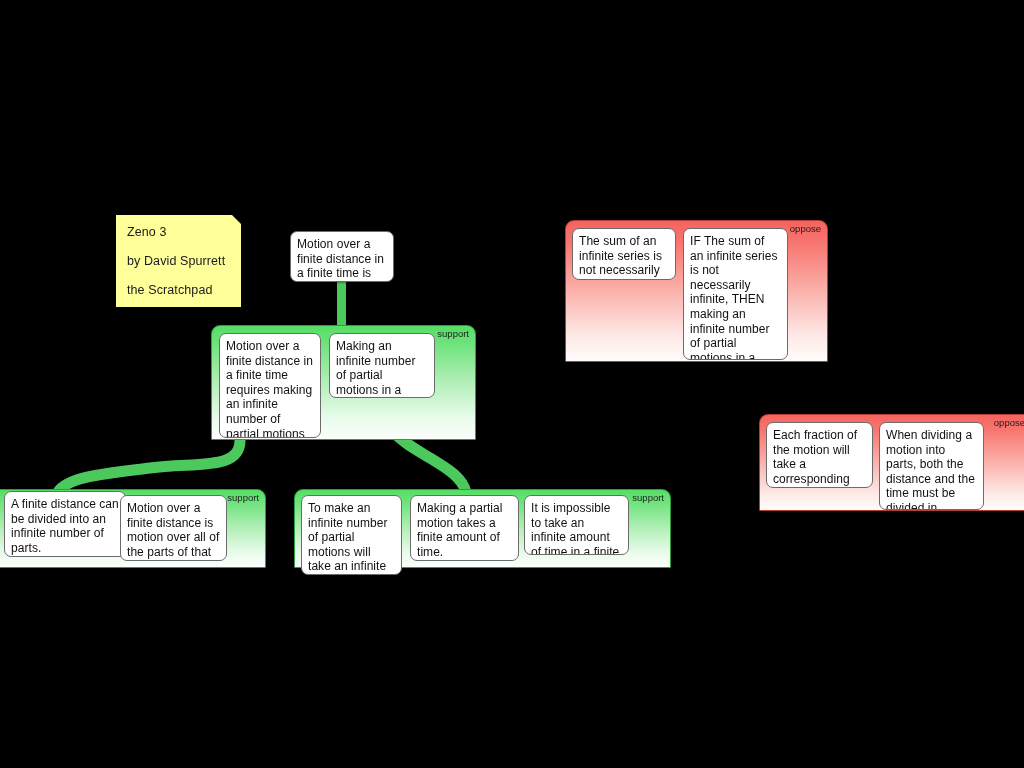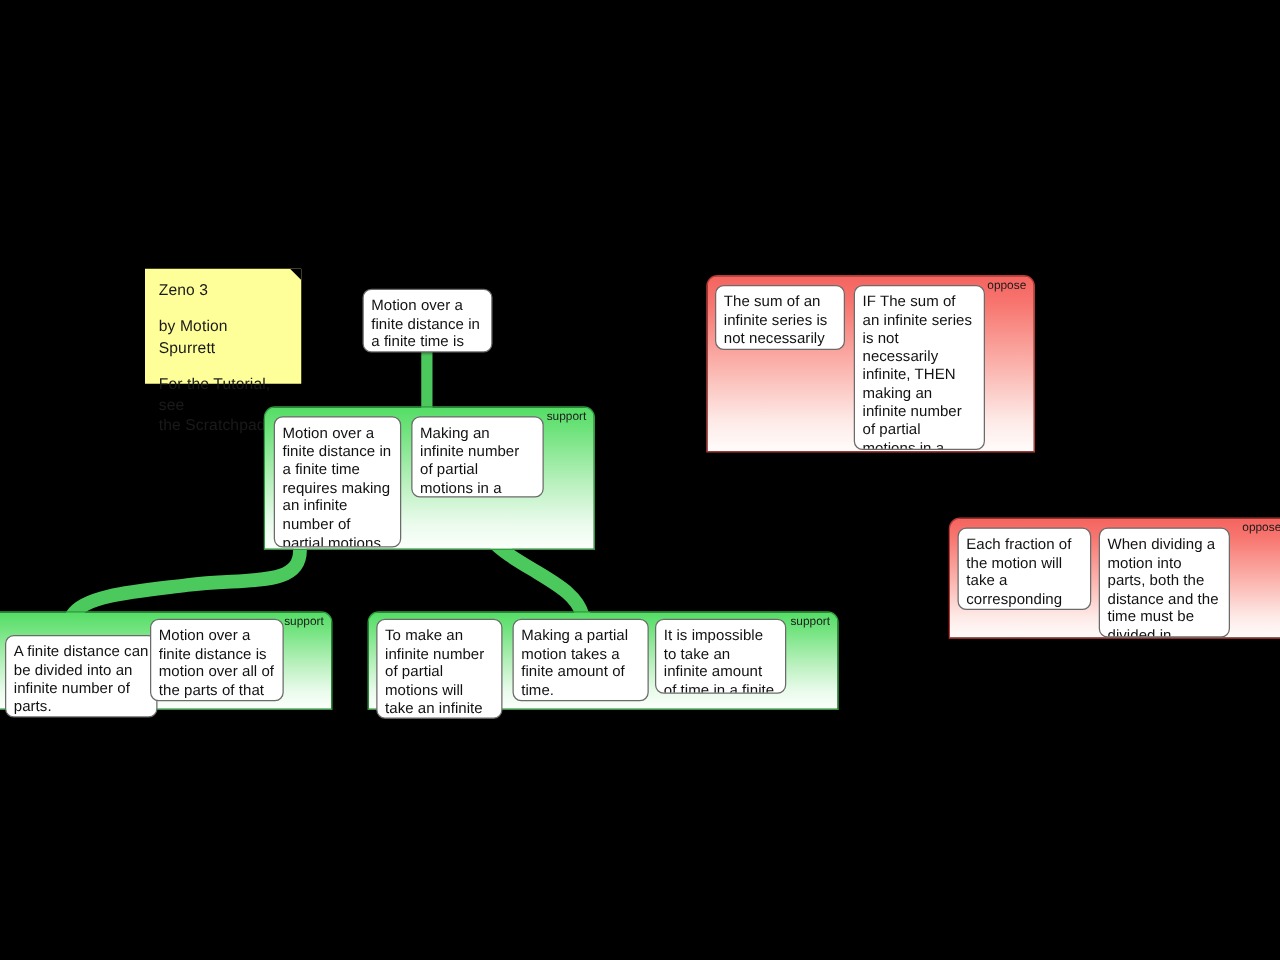--- a/index.html
+++ b/index.html
@@ -117,37 +117,36 @@
     <path d="M 240 440 C 240 470 200 462 150 468 C 110 473 68 476 58 492" stroke="#4cc95c" stroke-width="11" fill="none" stroke-linecap="round"></path>
     <path d="M 48 494 Q 58 484 70 493 Z" fill="#4cc95c"></path>
 
     <path d="M 381 396 C 381 430 400 440 430 458 C 450 470 462 478 466 492" stroke="#4cc95c" stroke-width="11" fill="none" stroke-linecap="round"></path>
     <path d="M 455 494 Q 466 484 477 493 Z" fill="#4cc95c"></path>
   </svg>
 
   <div class="sticky" style="left:116px; top:198px; width:125px; height:92px;margin-top:17px;">
     <div class="fold"></div>
     <p class="sticky-line">Zeno 3</p>
-    <p class="sticky-line">by Motion Spurrett</p>
-    <p class="sticky-line tight">For the Tutorial, see</p>
+    <p class="sticky-line">by David Spurrett</p>
     <p class="sticky-line tight">the Scratchpad</p>
   </div>
 
   <div class="box root" style="left:290px; top:231px; width:104px; height:51px;">Motion over a finite distance in a finite time is impossible.</div>
 
   <div class="group support flat-bottom" style="left:211px; top:325px; width:265px; height:115px;">
     <span class="group-label">support</span>
   </div>
   <div class="box" style="left:219px; top:333px; width:102px; height:105px;">Motion over a finite distance in a finite time requires making an infinite number of partial motions in a finite time.</div>
   <div class="box" style="left:329px; top:333px; width:106px; height:65px;">Making an infinite number of partial motions in a finite time is impossible.</div>
 
   <div class="group support clip-left flat-bottom" style="left:-8px; top:489px; width:274px; height:79px;">
     <span class="group-label">support</span>
   </div>
-  <div class="box" style="left:4px; top:508px; width:122px; height:66px;">A finite distance can be divided into an infinite number of parts.</div>
+  <div class="box" style="left:4px; top:491px; width:122px; height:66px;">A finite distance can be divided into an infinite number of parts.</div>
   <div class="box" style="left:120px; top:495px; width:107px; height:66px;">Motion over a finite distance is motion over all of the parts of that distance.</div>
 
   <div class="group support flat-bottom" style="left:294px; top:489px; width:377px; height:79px;">
     <span class="group-label">support</span>
   </div>
   <div class="box" style="left:301px; top:495px; width:101px; height:80px;">To make an infinite number of partial motions will take an infinite amount of time.</div>
   <div class="box" style="left:410px; top:495px; width:109px; height:66px;">Making a partial motion takes a finite amount of time.</div>
   <div class="box" style="left:524px; top:495px; width:105px; height:60px;">It is impossible to take an infinite amount of time in a finite amount of time.</div>
 
   <div class="group oppose flat-bottom" style="left:565px; top:220px; width:263px; height:142px;">

